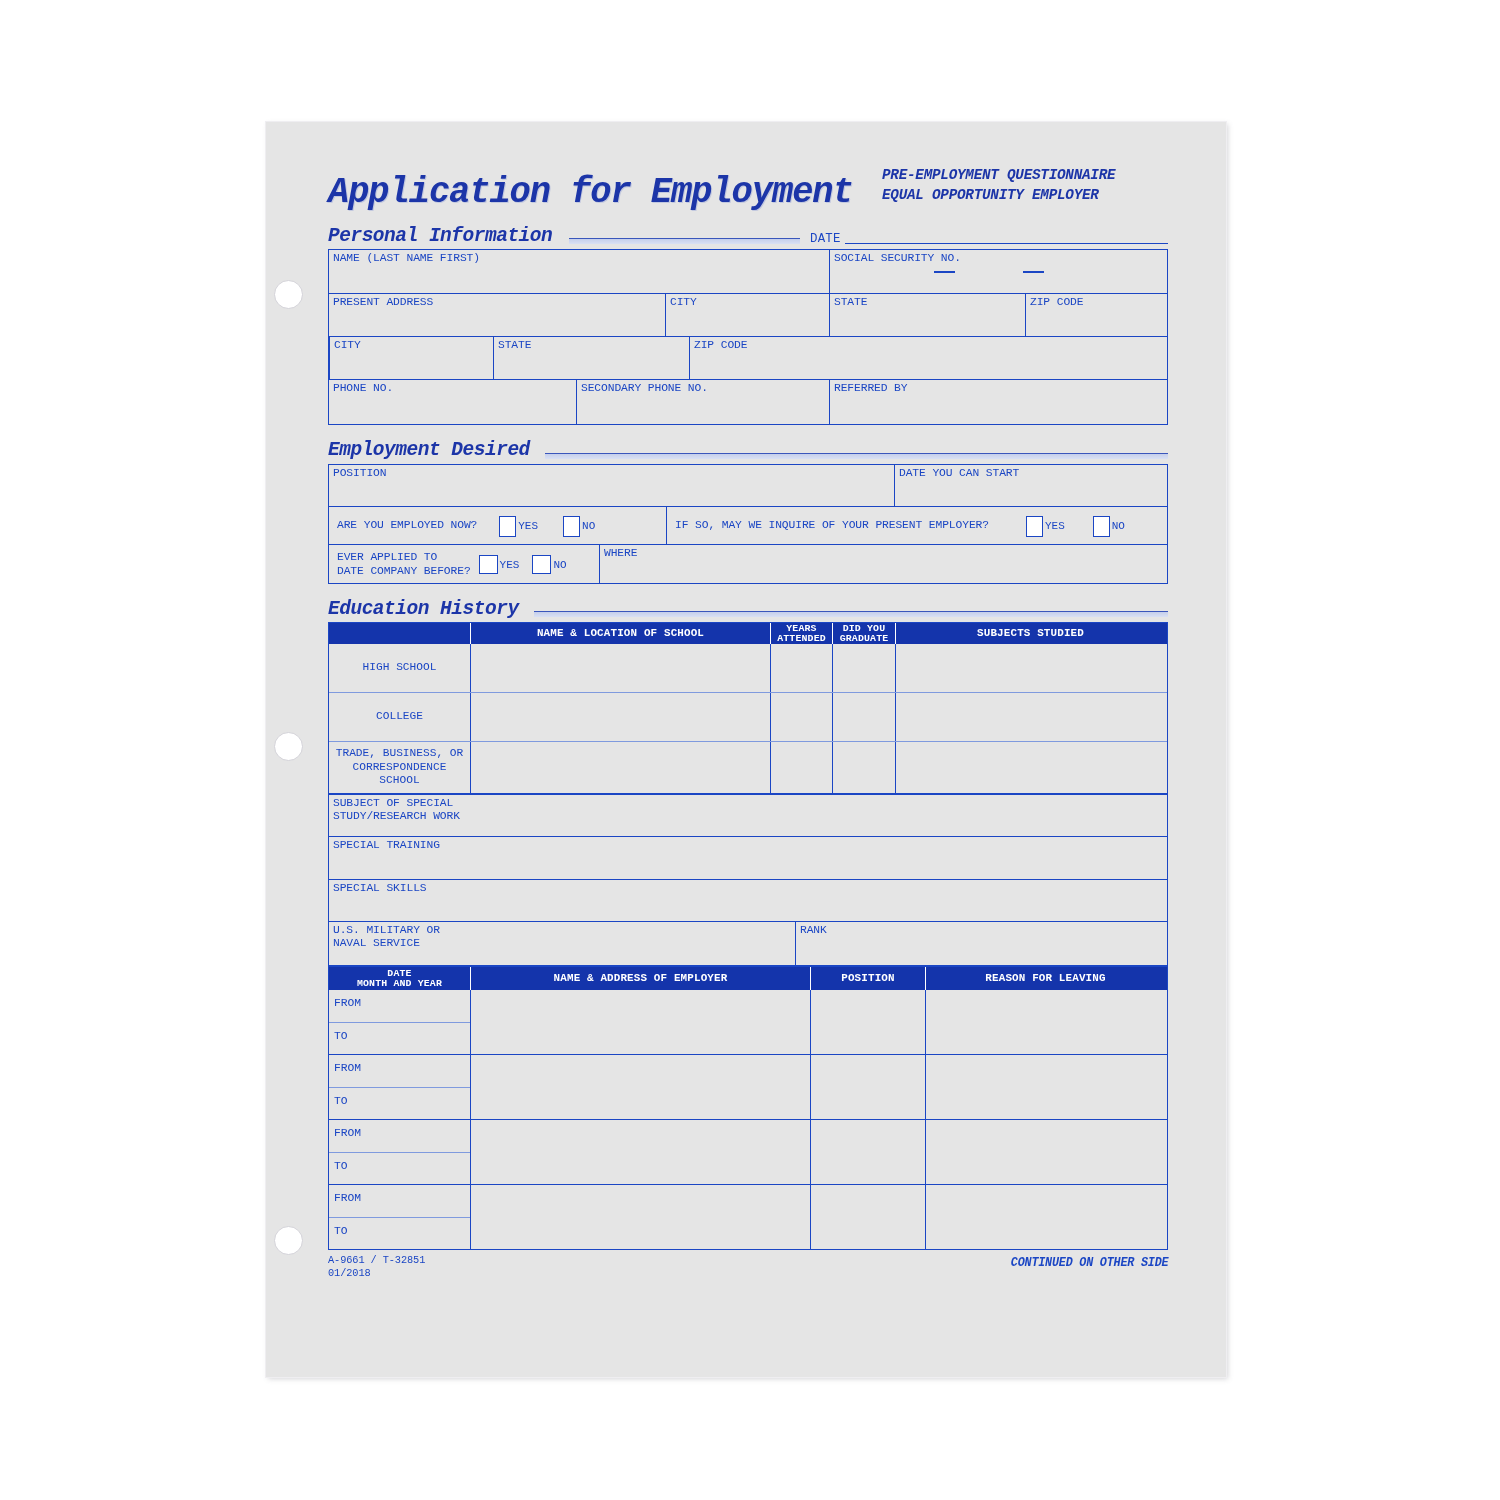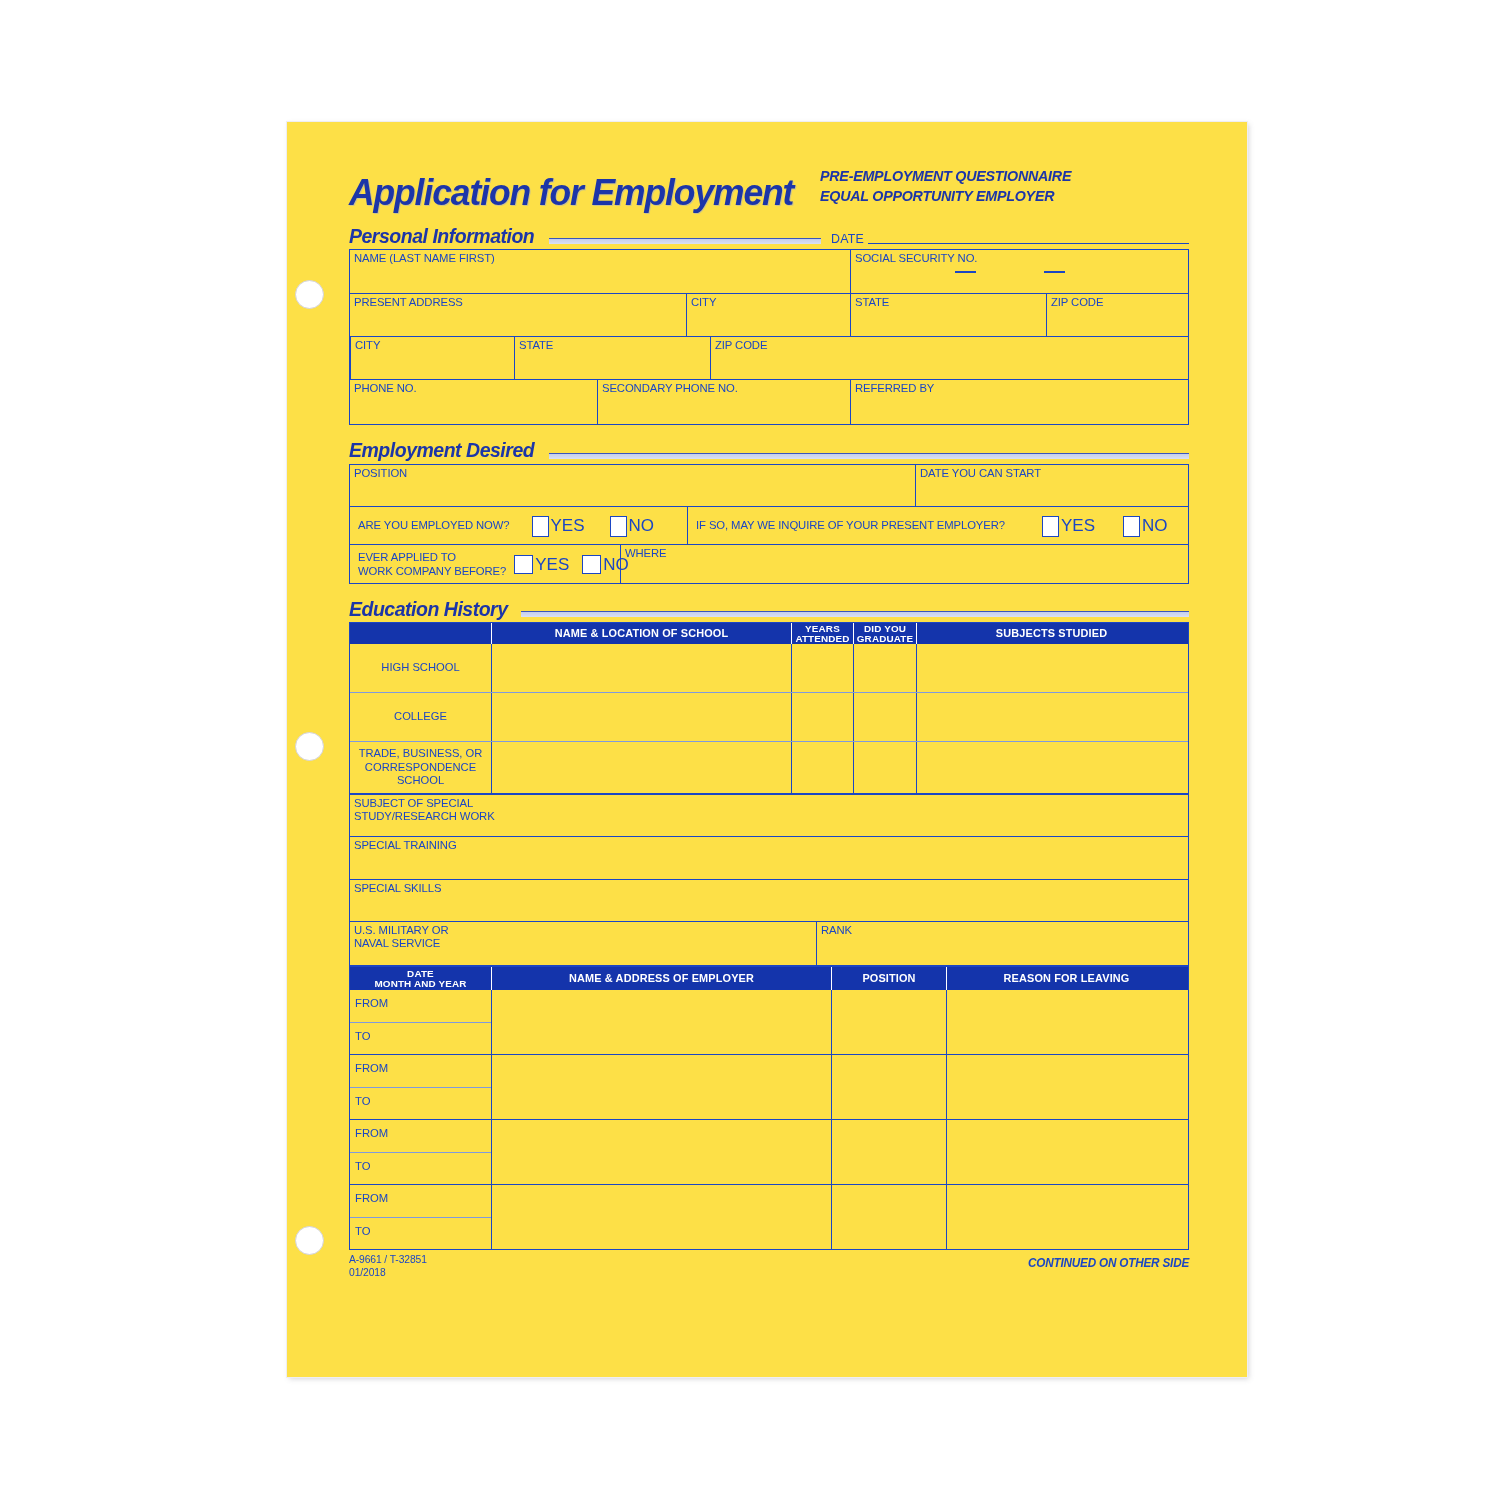--- a/index.html
+++ b/index.html
@@ -11,26 +11,27 @@
     width: 1500px;
     height: 1500px;
     font-family: "Liberation Sans", sans-serif;
     position: relative;
     overflow: hidden;
   }
 
   
   #sheet {
     position: absolute;
-    left: 287px;
+    left: 266px;
     top: 122px;
     width: 960px;
     height: 1255px;
-    background: #fde047;
+    background: #e5e5e5;
     box-shadow: 0 0 0 1px #efeef1, 2px 2px 5px rgba(120,118,130,.30);
+    font-family: Liberation Mono, monospace;
   }
   #holes { position:absolute; left:0; top:0; width:100%; height:100%; }
   .hole {
     position: absolute;
     left: 8px;
     width: 27px; height: 27px;
     border-radius: 50%;
     border: 1.5px solid #d3d2d8;
     background: #fff;
   }
@@ -200,21 +201,21 @@
   .cbgroup { display: flex; align-items: center; }
   .cbox {
     width: 17px;
     height: 21px;
     border: 1.7px solid #1b46c4;
     box-sizing: border-box;
     background: #fff;
   }
   .cbox.sq { width: 19px; height: 19px; }
   .cblabel {
-    font-size: 17px;
+    font-size: 11px;
     color: #1b46c4;
     padding-left: 2px;
     white-space: nowrap;
   }
 
   
   .thead {
     display: flex;
     background: #1434ab;
     height: 21px;
@@ -407,21 +408,21 @@
             <span class="cbox"></span>
             <span class="cblabel">NO</span>
           </span>
         </div>
       </div>
 
       <div class="row r3 bt">
         <div class="cell qcell" style="width:270px">
           <span class="qtext">
             <span>EVER APPLIED TO</span><br>
-            <span>WORK COMPANY BEFORE?</span>
+            <span>DATE COMPANY BEFORE?</span>
           </span>
           <span class="cbgroup" style="margin-left:8px">
             <span class="cbox sq"></span>
             <span class="cblabel">YES</span>
           </span>
           <span class="cbgroup" style="margin-left:13px">
             <span class="cbox sq"></span>
             <span class="cblabel">NO</span>
           </span>
         </div>

